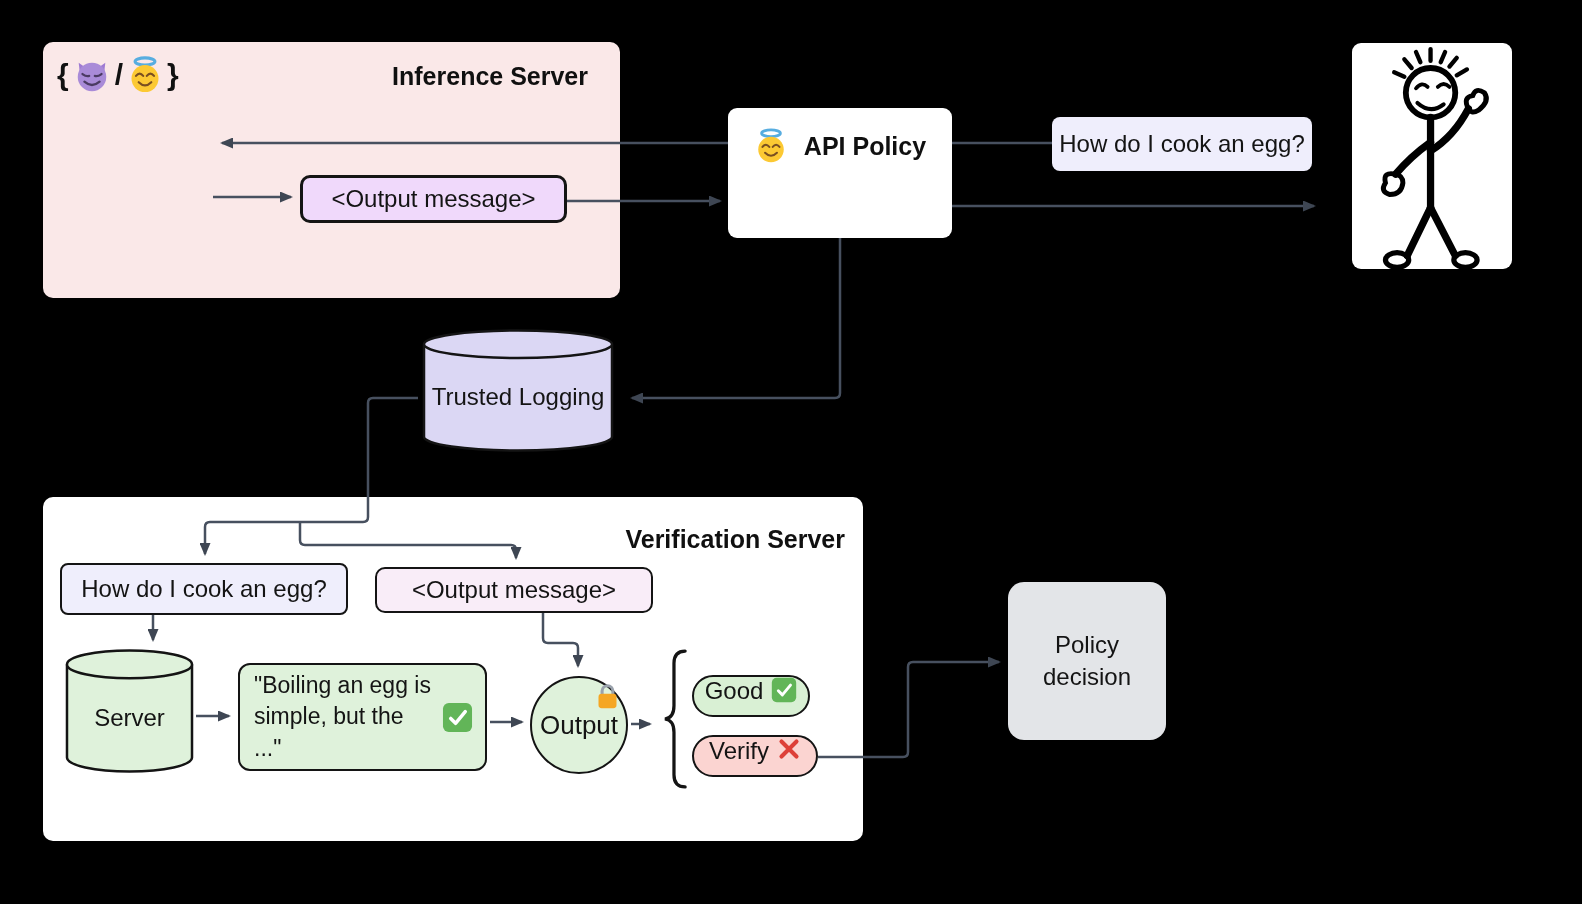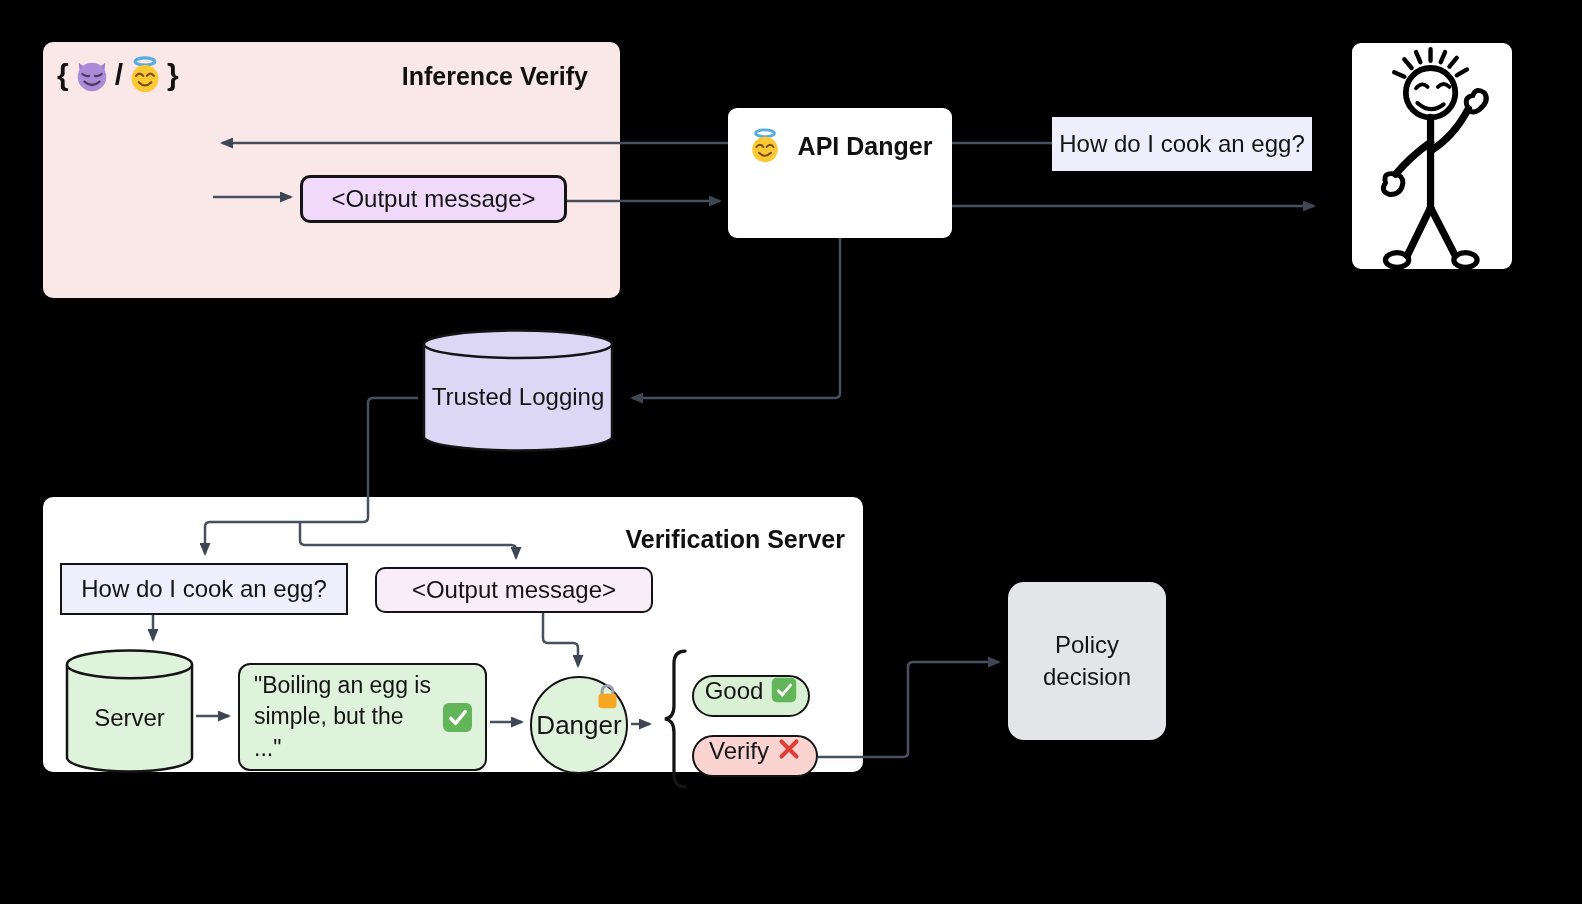--- a/index.html
+++ b/index.html
@@ -10,21 +10,21 @@
   .abs{position:absolute;}
   .node{position:absolute;box-sizing:border-box;}
   
   .inference{background:#FAE8E8;border-radius:10px;}
   .verification{background:#FFFFFF;border-radius:10px;}
   .whitebox{background:#FFFFFF;border-radius:9px;}
   .graybox{background:#E3E5E8;border-radius:16px;display:flex;align-items:center;justify-content:center;text-align:center;}
   .server-title{font-weight:bold;font-size:25px;color:#101010;}
   
   .msgbox{display:flex;align-items:center;justify-content:center;font-size:24px;box-sizing:border-box;}
-  .rounded8{border-radius:0;}
+  .rounded8{border-radius:8px;}
   .rounded10{border-radius:10px;}
   .bordered{border:2.5px solid #141414;}
   .bordered3{border:3px solid #141414;}
   .pill{display:flex;align-items:flex-start;justify-content:center;gap:8px;border:2.5px solid #141414;border-radius:22px;font-size:24px;box-sizing:border-box;}
   .circle{border-radius:50%;border:2.5px solid #141414;display:flex;align-items:center;justify-content:center;font-size:26px;box-sizing:border-box;}
   
   .cyl{position:absolute;}
   .cyl svg{position:absolute;inset:0;width:100%;height:100%;overflow:visible;}
   .cyl .cyl-label{position:absolute;left:0;right:0;text-align:center;}
   .actor-row{display:flex;align-items:center;gap:4px;font-size:30px;font-weight:600;color:#111;}
@@ -57,40 +57,40 @@
         <svg width="36" height="38" viewBox="0 0 40 42">
           <ellipse cx="20" cy="6" rx="11" ry="4" fill="none" stroke="#57ADE0" stroke-width="3.4"></ellipse>
           <circle cx="20" cy="25" r="15" fill="#FCC933"></circle>
           <path d="M10 22 q4 -5 8 0" stroke="#7A4F21" stroke-width="2.4" fill="none" stroke-linecap="round"></path>
           <path d="M22 22 q4 -5 8 0" stroke="#7A4F21" stroke-width="2.4" fill="none" stroke-linecap="round"></path>
           <path d="M13 29 q7 7 14 0" stroke="#7A4F21" stroke-width="2.4" fill="none" stroke-linecap="round"></path>
         </svg>
       </span>
       <span>}</span>
     </div>
-    <div class="abs server-title" style="right:32px;top:20px;">Inference Verify</div>
+    <div class="abs server-title" style="right:32px;top:20px;">Inference Server</div>
 
 
     <div class="node msgbox bordered3 rounded10" style="left:257px;top:133px;width:267px;height:48px;background:#F0D9FB;">
       <span>&lt;Output message&gt;</span>
     </div>
   </div>
 
   <div class="node whitebox" style="left:728px;top:108px;width:224px;height:130px;">
     <div class="api-row" style="margin-top:20px;">
       <span>
         <svg width="34" height="36" viewBox="0 0 40 42">
           <ellipse cx="20" cy="6" rx="11" ry="4" fill="none" stroke="#57ADE0" stroke-width="3.4"></ellipse>
           <circle cx="20" cy="25" r="15" fill="#FCC933"></circle>
           <path d="M10 22 q4 -5 8 0" stroke="#7A4F21" stroke-width="2.4" fill="none" stroke-linecap="round"></path>
           <path d="M22 22 q4 -5 8 0" stroke="#7A4F21" stroke-width="2.4" fill="none" stroke-linecap="round"></path>
           <path d="M13 29 q7 7 14 0" stroke="#7A4F21" stroke-width="2.4" fill="none" stroke-linecap="round"></path>
         </svg>
       </span>
-      <span class="server-title">API Danger</span>
+      <span class="server-title">API Policy</span>
     </div>
   </div>
 
   <div class="node msgbox rounded8" style="left:1052px;top:117px;width:260px;height:54px;background:#EFEEFC;">
     <span>How do I cook an egg?</span>
   </div>
 
   <div class="node whitebox" style="left:1352px;top:43px;width:160px;height:226px;">
     <svg width="160" height="226" viewBox="0 0 110 155" fill="none" stroke="#000" stroke-width="4" stroke-linecap="round">
 
@@ -134,21 +134,21 @@
     </svg>
     <div class="abs" style="left:162px;top:22px;">
       <svg width="30" height="32" viewBox="0 0 30 32">
         <path d="M9 14 v-4 a6 6 0 0 1 12 0 v4" fill="none" stroke="#9AA2AC" stroke-width="3.4"></path>
         <rect x="5" y="13" width="20" height="16" rx="3.5" fill="#F5A623"></rect>
       </svg>
     </div>
     <div class="cyl-label" style="top:55px;font-size:24px;">Trusted Logging</div>
   </div>
 
-  <div class="node verification" style="left:43px;top:497px;width:820px;height:275px;">
+  <div class="node verification" style="left:43px;top:497px;width:820px;height:344px;">
     <div class="abs server-title" style="right:18px;top:28px;">Verification Server</div>
 
     <div class="node msgbox bordered rounded8" style="left:17px;top:66px;width:288px;height:52px;background:#EFEEFC;">
       <span>How do I cook an egg?</span>
     </div>
 
     <div class="node msgbox bordered rounded10" style="left:332px;top:70px;width:278px;height:46px;background:#F9EDF8;">
       <span>&lt;Output message&gt;</span>
     </div>
 
@@ -170,21 +170,21 @@
       <span class="txt">"Boiling an egg is simple, but the ..."</span>
       <span>
         <svg width="31" height="31" viewBox="0 0 32 32">
           <rect x="1" y="1" width="30" height="30" rx="6" fill="#62B558"></rect>
           <path d="M9 17 l5 5 l10 -12" fill="none" stroke="#fff" stroke-width="3.6" stroke-linecap="round" stroke-linejoin="round"></path>
         </svg>
       </span>
     </div>
 
     <div class="node circle" style="left:487px;top:179px;width:98px;height:98px;background:#DFF2DB;">
-      <span>Danger</span>
+      <span>Output</span>
       <div class="abs" style="left:62px;top:4px;">
         <svg width="27" height="29" viewBox="0 0 30 32">
           <path d="M9 14 v-4 a6 6 0 0 1 12 0 v4" fill="none" stroke="#9AA2AC" stroke-width="3.4"></path>
           <rect x="5" y="13" width="20" height="16" rx="3.5" fill="#F5A623"></rect>
         </svg>
       </div>
     </div>
 
     <div class="abs" style="left:615px;top:151px;">
       <svg width="36" height="142" viewBox="0 0 30 140" fill="none" stroke="#141414" stroke-width="3.2" stroke-linecap="round">

